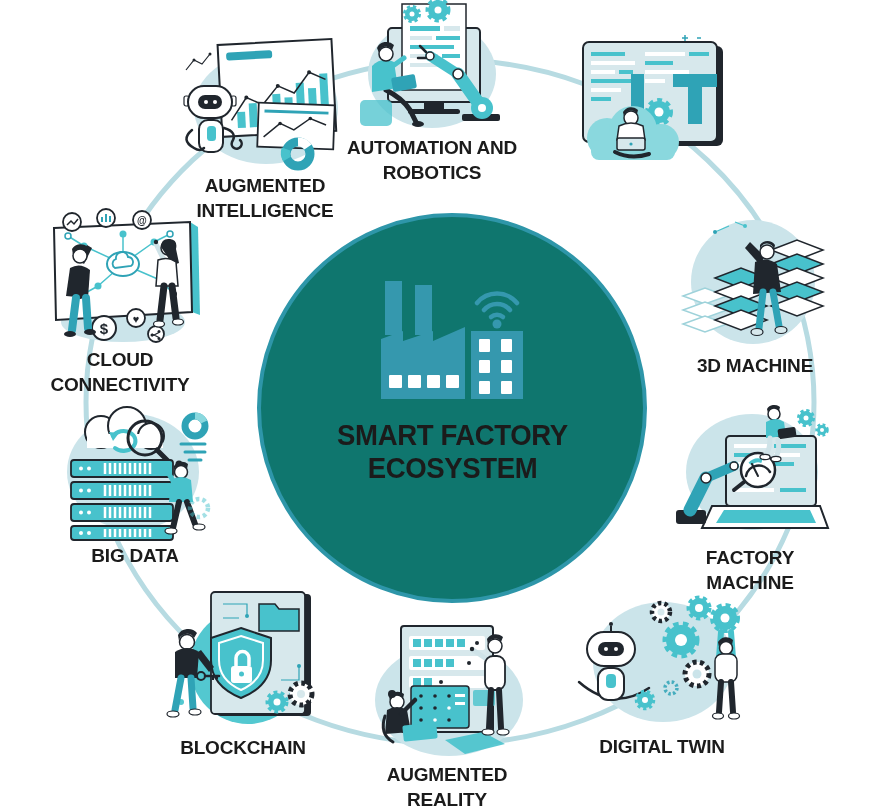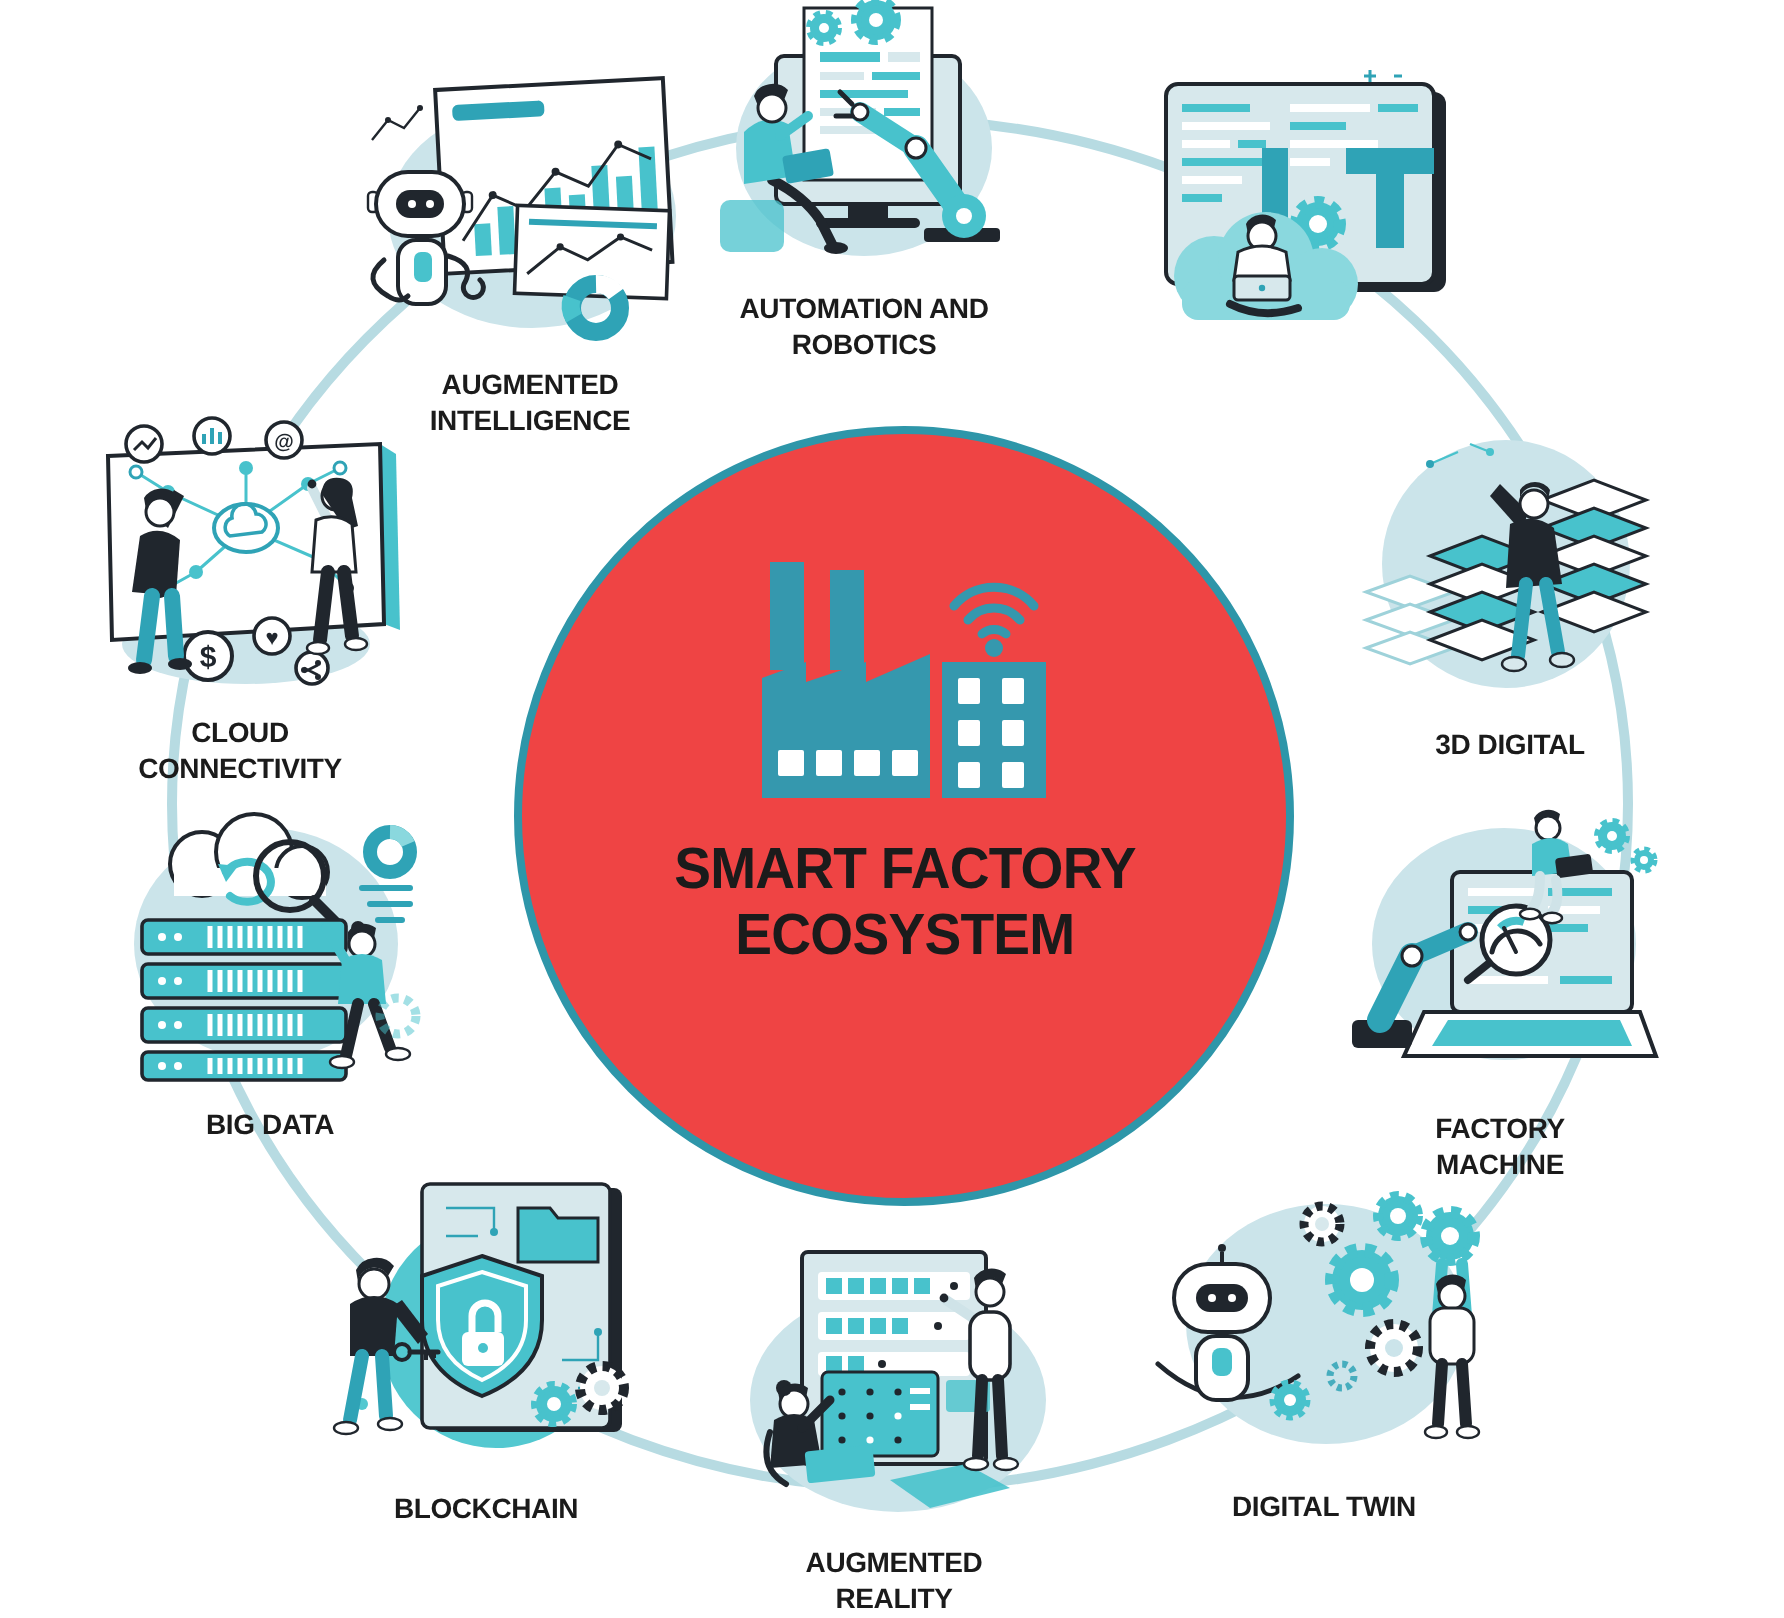--- a/index.html
+++ b/index.html
@@ -1,26 +1,26 @@
 <!DOCTYPE html>
 <html><head>
 <meta charset="utf-8">
 <style>
   html,body{margin:0;padding:0;background:#fff;}
   .stage{position:relative;width:892px;height:809px;background:#fff;overflow:hidden;
          font-family:"Liberation Sans",sans-serif;}
   .ring-svg{position:absolute;left:0;top:0;z-index:0;}
   .center-circle{position:absolute;left:257px;top:213px;width:390px;height:390px;
-    border:4px solid #2E96A9;border-radius:50%;background:#ef4444;box-sizing:border-box;
+    border:4px solid #2E96A9;border-radius:50%;background:#0f766e;box-sizing:border-box;
     display:flex;flex-direction:column;align-items:center;padding-top:64px;z-index:1;}
   .center-title{margin-top:16px;text-align:center;font-size:29px;font-weight:700;
     color:#1b1b1b;line-height:1.14;letter-spacing:-0.4px;transform:scaleX(.95);}
   .center-title span{display:block;}
   .node{position:absolute;width:190px;display:flex;flex-direction:column;align-items:center;z-index:2;}
-  .node-label{margin-top:13px;text-align:center;font-size:14px;font-weight:700;color:#1b1b1b;
+  .node-label{margin-top:3px;text-align:center;font-size:19px;font-weight:700;color:#1b1b1b;
     line-height:1.32;letter-spacing:-0.2px;}
   .node-label span{display:block;}
   .n0{left:337px;top:0px}  .n1{left:557px;top:34px}  .n2{left:660px;top:212px}
   .n3{left:655px;top:402px}.n4{left:567px;top:596px} .n5{left:352px;top:624px}
   .n6{left:148px;top:584px}.n7{left:40px;top:400px}  .n8{left:25px;top:208px}
   .n9{left:170px;top:30px}
   svg{overflow:visible}
   .b{fill:#CBE4EA}.t{fill:#48C2CC}.m{fill:#2FA3B6}.p{fill:#D7E8EC}.d{fill:#20262D}
   .w{fill:#fff}.fc{fill:#8AD8DE}.t2{fill:#53C8D0}.fm{fill:#3598AE}.no{fill:none}
   .sd{stroke:#20262D}.st{stroke:#48C2CC}.sm{stroke:#2FA3B6}.sw{stroke:#fff}.sl{stroke:#CFE3E8}
@@ -188,21 +188,21 @@
         <ellipse class="p sd" cx="82" cy="120" rx="6" ry="3.5" stroke-width="1.2"></ellipse>
         <ellipse class="p sd" cx="106" cy="118" rx="6" ry="3.5" stroke-width="1.2"></ellipse>
       </g>
       <g>
         <path class="no st" d="M40,20 l14,-6 M60,10 l10,4" stroke-width="1.2"></path>
         <circle class="m" cx="40" cy="20" r="2"></circle>
           <circle class="t" cx="70" cy="14" r="2"></circle>
       </g>
     </svg>
     <div class="node-label">
-      <span>3D DIGITAL</span>
+      <span>3D MACHINE</span>
       <span></span>
     </div>
   </div>
 
   <div class="node n3">
     <svg width="160" height="140" viewBox="0 0 160 140">
       <ellipse class="b" cx="82" cy="70" rx="66" ry="58"></ellipse>
       <rect class="p sd" x="56" y="34" width="90" height="70" rx="4" stroke-width="2"></rect>
       <rect class="w" x="64" y="42" width="36" height="4"></rect>
         <rect class="t" x="64" y="51" width="24" height="4"></rect>

